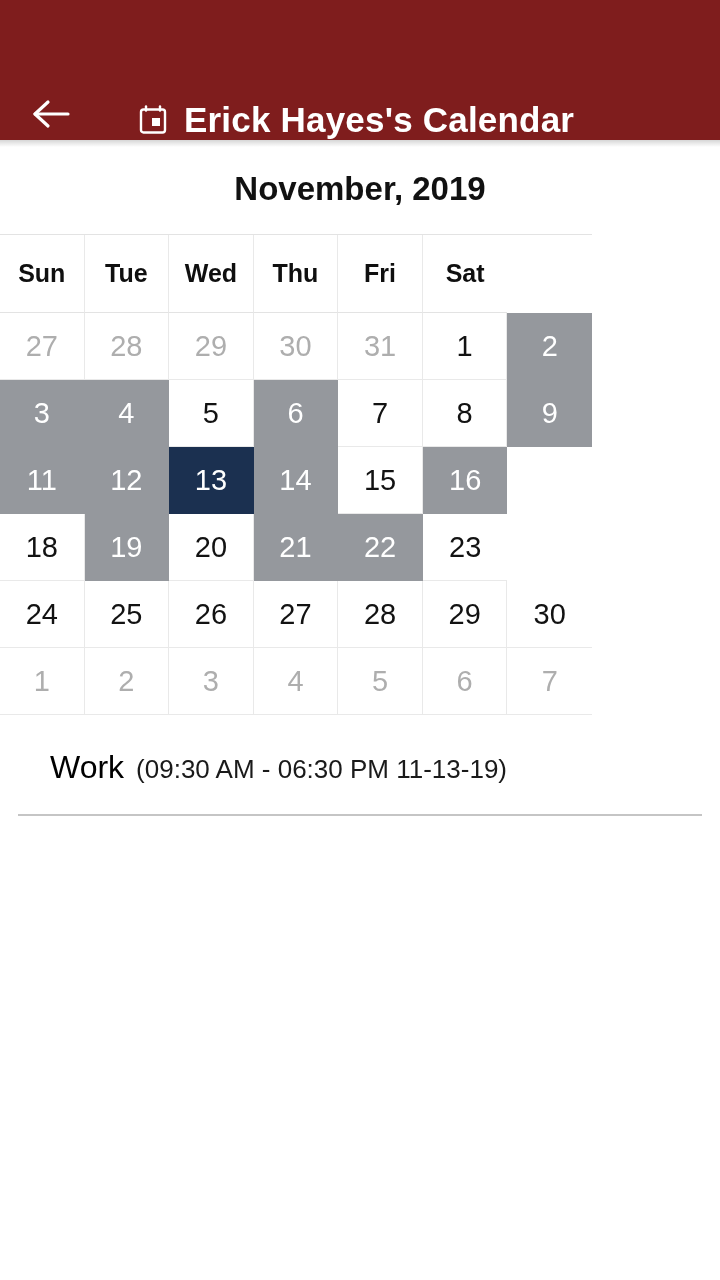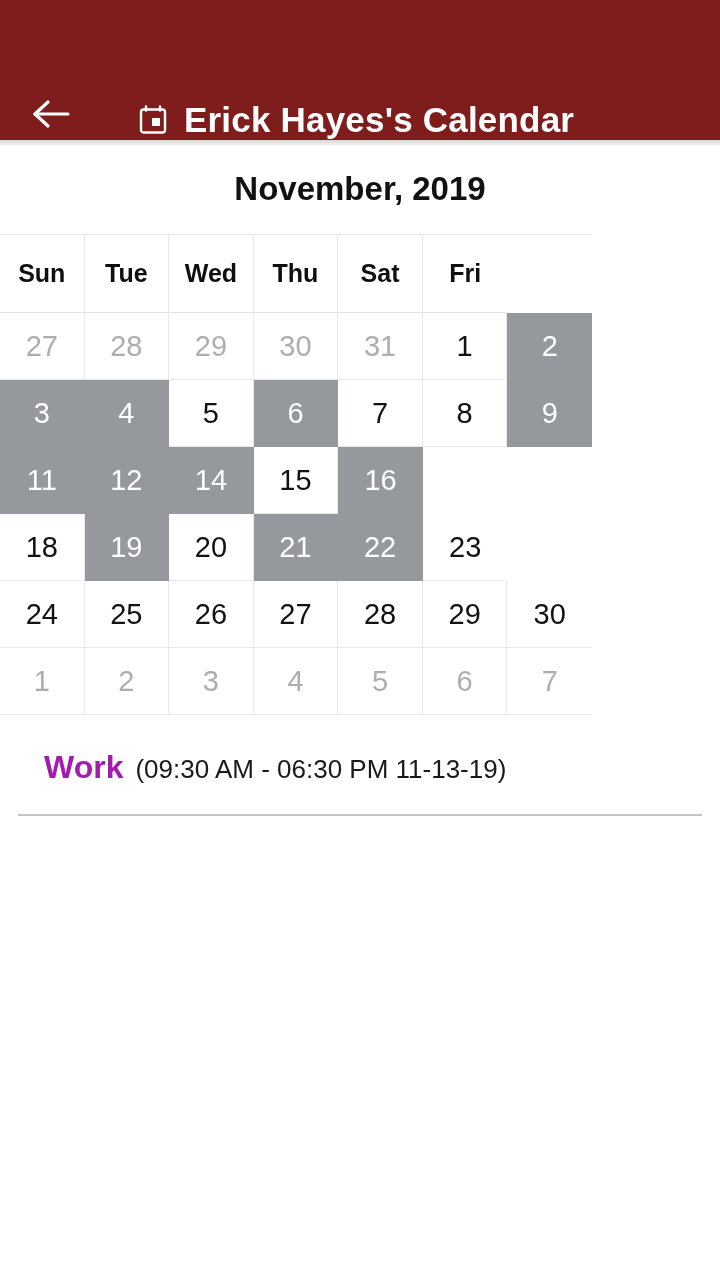--- a/index.html
+++ b/index.html
@@ -120,22 +120,23 @@
   
   .events { padding-top: 34px; }
   .event-row {
     padding: 0 44px;
     display: flex;
     align-items: baseline;
     white-space: nowrap;
   }
   .event-title {
     font-size: 32px;
-    font-weight: bold;
-    color: #a21caf;
+    font-weight: normal;
+    color: #000000;
+    margin-left: 6px;
   }
   .event-meta {
     font-size: 26px;
     color: #1a1a1a;
     margin-left: 12px;
   }
   .event-divider {
     margin: 28px 18px 0 18px;
     height: 2px;
     background: #c5c5c5;
@@ -168,22 +169,22 @@
 </div>
 
 <div class="month-title">November, 2019</div>
 
 <div class="calendar">
   <div class="cal-row weekdays">
       <div class="cell">Sun</div>
       <div class="cell">Tue</div>
       <div class="cell">Wed</div>
       <div class="cell">Thu</div>
+      <div class="cell">Fri</div>
       <div class="cell">Sat</div>
-      <div class="cell">Fri</div>
     </div>
   <div>
       <div class="cal-row">
         <div class="cell muted">27</div>
         <div class="cell muted">28</div>
         <div class="cell muted">29</div>
         <div class="cell muted">30</div>
         <div class="cell muted">31</div>
         <div class="cell">1</div>
         <div class="cell busy">2</div>
@@ -193,20 +194,21 @@
         <div class="cell busy">4</div>
         <div class="cell">5</div>
         <div class="cell busy">6</div>
         <div class="cell">7</div>
         <div class="cell">8</div>
         <div class="cell busy">9</div>
       </div>
       <div class="cal-row">
         <div class="cell busy">11</div>
         <div class="cell busy">12</div>
+        <div class="cell selected">13</div>
         <div class="cell busy">14</div>
         <div class="cell">15</div>
         <div class="cell busy">16</div>
       </div>
       <div class="cal-row">
         <div class="cell">18</div>
         <div class="cell busy">19</div>
         <div class="cell">20</div>
         <div class="cell busy">21</div>
         <div class="cell busy">22</div>

